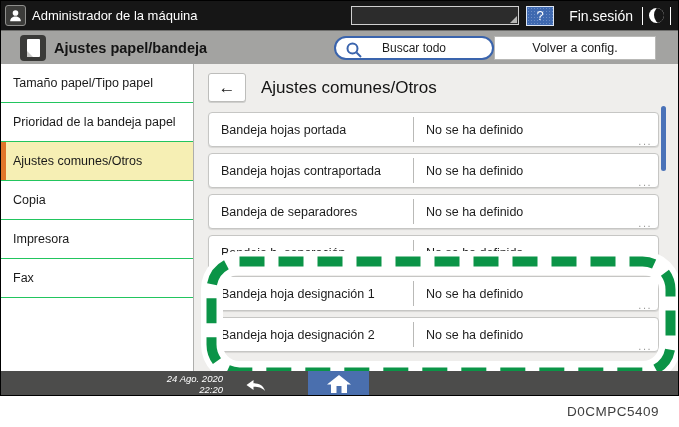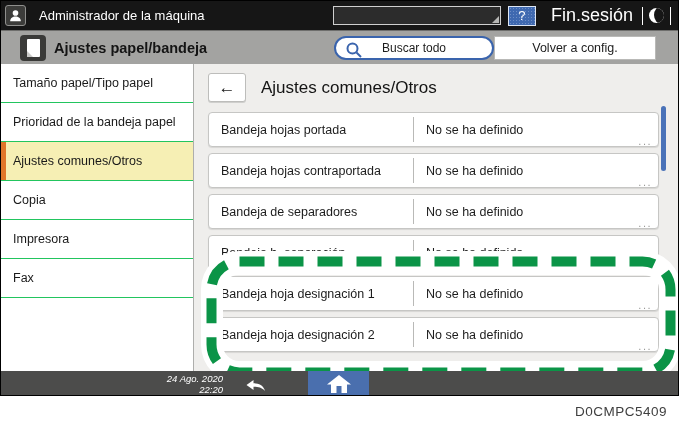--- a/index.html
+++ b/index.html
@@ -5,29 +5,29 @@
   * { box-sizing: border-box; margin: 0; padding: 0; }
   body { background:#fff; font-family:"Liberation Sans", sans-serif; }
   .stage { position:relative; width:679px; height:427px; background:#fff; overflow:hidden; }
   .screen { position:absolute; left:0; top:0; width:679px; height:396px; border:1px solid #000;
             background:#efeeec; overflow:hidden; }
 
   
   .topbar { height:29px; background:#161616; display:flex; align-items:center; padding:0 4px; }
   .user-badge { width:21px; height:21px; background:#3c3c3a; border:1px solid #8f8f8d; border-radius:3px;
                 display:flex; align-items:center; justify-content:center; flex:none; }
-  .topbar-title { color:#fff; font-size:13px; margin-left:13px; white-space:nowrap; }
+  .topbar-title { color:#fff; font-size:13px; margin-left:6px; white-space:nowrap; }
   .sys-field { margin-left:auto; width:168px; height:19px; background:#2c2c2c; border:1px solid #cfcfcf;
                position:relative; flex:none; }
   .sys-field::after { content:''; position:absolute; right:1px; bottom:1px;
                       border-left:7px solid transparent; border-bottom:7px solid #b7b7b5; }
   .help-btn { width:28px; height:20px; margin-left:7px; background:#3f69b0; border:1px solid #dde6f3;
               color:#fff; font-size:13px; display:flex; align-items:center; justify-content:center;
               background-image:radial-gradient(#6d8dc5 0.8px, transparent 0.9px); background-size:3px 3px; flex:none; }
-  .logout { color:#fff; font-size:18px; margin:0 9px 0 15px; white-space:nowrap; }
+  .logout { color:#fff; font-size:14px; margin:0 9px 0 15px; white-space:nowrap; }
   .vdiv { width:1px; height:18px; background:#fff; flex:none; }
   .moon-wrap { width:27px; display:flex; align-items:center; justify-content:center; flex:none; }
   .moon { width:15px; height:15px; border-radius:50%; background:#fff; position:relative; overflow:hidden; }
   .moon::after { content:''; position:absolute; left:5px; top:-2px; width:15px; height:18px;
                  border-radius:50%; background:#161616; }
   .edge-pad { width:3px; flex:none; }
 
   
   .appbar { height:34px; background:#a3a3a1; display:flex; align-items:center; padding:0 19px;
             border-top:1px solid #6e6e6c; }
@@ -78,21 +78,21 @@
   .footer { position:absolute; left:0; top:370px; width:679px; height:26px; background:#4c4c4b;font-style:italic; }
   .date-block { position:absolute; left:150px; top:2px; width:72px; text-align:right;
                 color:#fff; font-size:9.5px; line-height:1.2; }
   .undo-btn { position:absolute; left:238px; top:0; width:34px; height:26px;
               display:flex; align-items:center; justify-content:center; }
   .home-btn { position:absolute; left:307px; top:0; width:61px; height:26px; background:#4a6fae;
               display:flex; align-items:center; justify-content:center; }
 
   
   .caption { position:absolute; left:0; top:396px; width:679px; height:31px; background:#fff;
-             display:flex; align-items:center; justify-content:flex-end; padding-right:12px;
+             display:flex; align-items:center; justify-content:flex-end; padding-right:20px;
              font-size:13.5px; color:#3f3f3f; letter-spacing:0.5px; }
 </style>
 </head>
 <body>
 
 <div class="stage">
   <div class="screen">
 
     <div class="topbar">
       <div class="user-badge">

